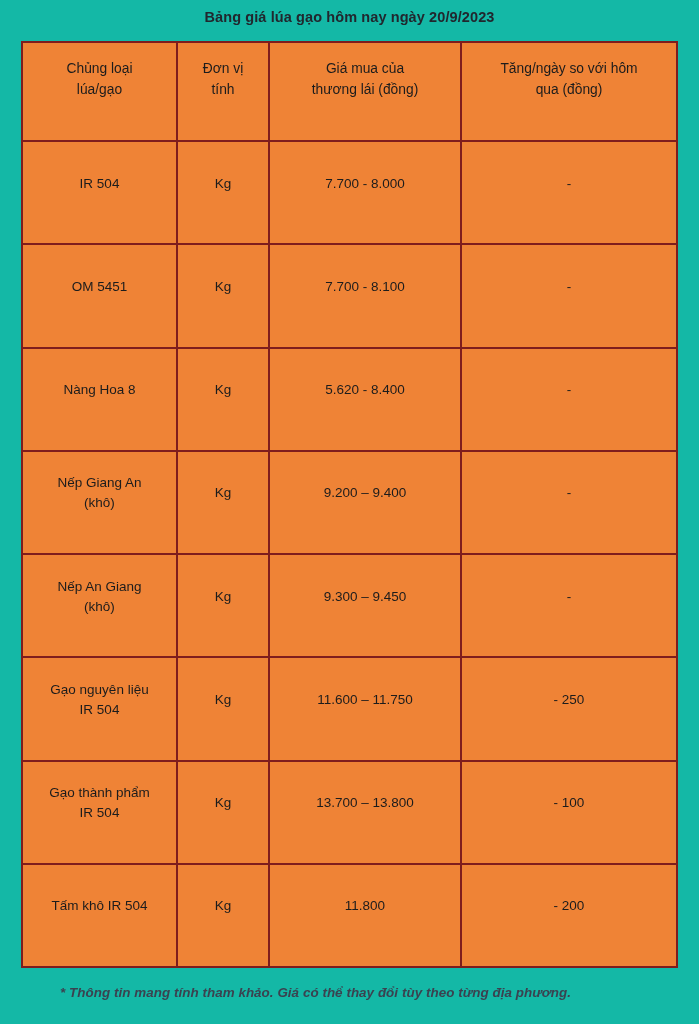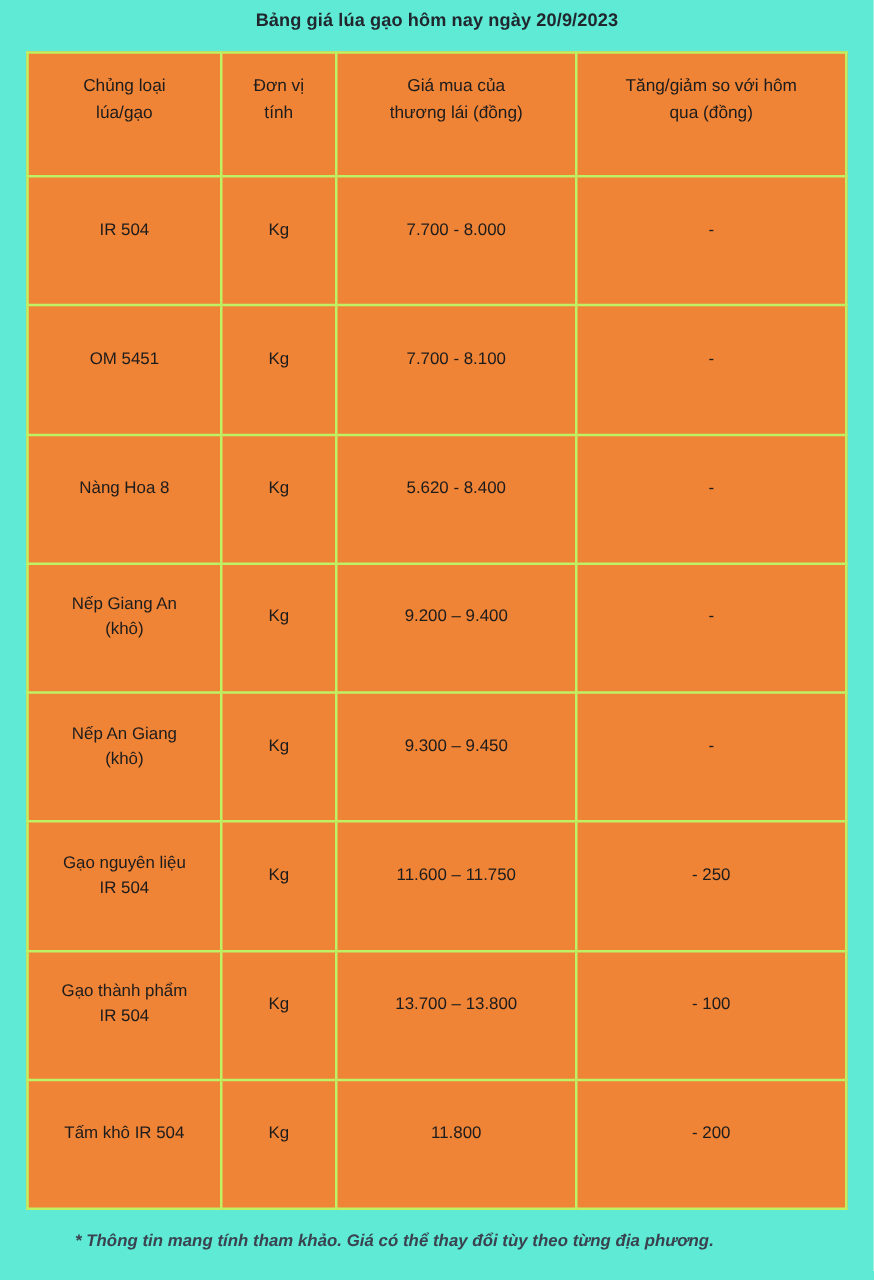--- a/index.html
+++ b/index.html
@@ -14,21 +14,21 @@
     font-family: "Liberation Sans", "DejaVu Sans", sans-serif;
     color: #1d1d1d;
     overflow: hidden;
     position: relative;
   }
 
   #page {
     width: 699px;
     height: 1024px;
     position: relative;
-    background: #5eead4;
+    background: #14b8a6;
     box-sizing: border-box;
   }
 
   
   .page-title {
     position: absolute;
     left: 0;
     top: 7px;
     width: 699px;
     text-align: center;
@@ -59,21 +59,21 @@
   }
 
   table.price-table col.c-type  { width: 155px; }
   table.price-table col.c-unit  { width: 92px;  }
   table.price-table col.c-price { width: 192px; }
   table.price-table col.c-delta { width: 216px; }
 
   table.price-table th,
   table.price-table td {
     background: #ef8336;
-    border: 2px solid #bef264;
+    border: 2px solid #7f1d1d;
     text-align: center;
     vertical-align: middle;
     color: #1c1c1c;
     font-size: 13.5px;
     line-height: 20px;
     padding: 4px 6px;
     box-sizing: border-box;
     font-weight: 400;
   }
 
@@ -140,21 +140,21 @@
           </th>
           <th>
             <span class="hd-inner two-line">Đơn vị
 tính</span>
           </th>
           <th>
             <span class="hd-inner two-line">Giá mua của
 thương lái (đồng)</span>
           </th>
           <th>
-            <span class="hd-inner two-line">Tăng/giảm so với hôm
+            <span class="hd-inner two-line">Tăng/ngày so với hôm
 qua (đồng)</span>
           </th>
         </tr>
       </thead>
       <tbody id="table-body">
           <tr>
             <td>
               <span class="cell-inner two-line">IR 504</span>
             </td>
             <td>

